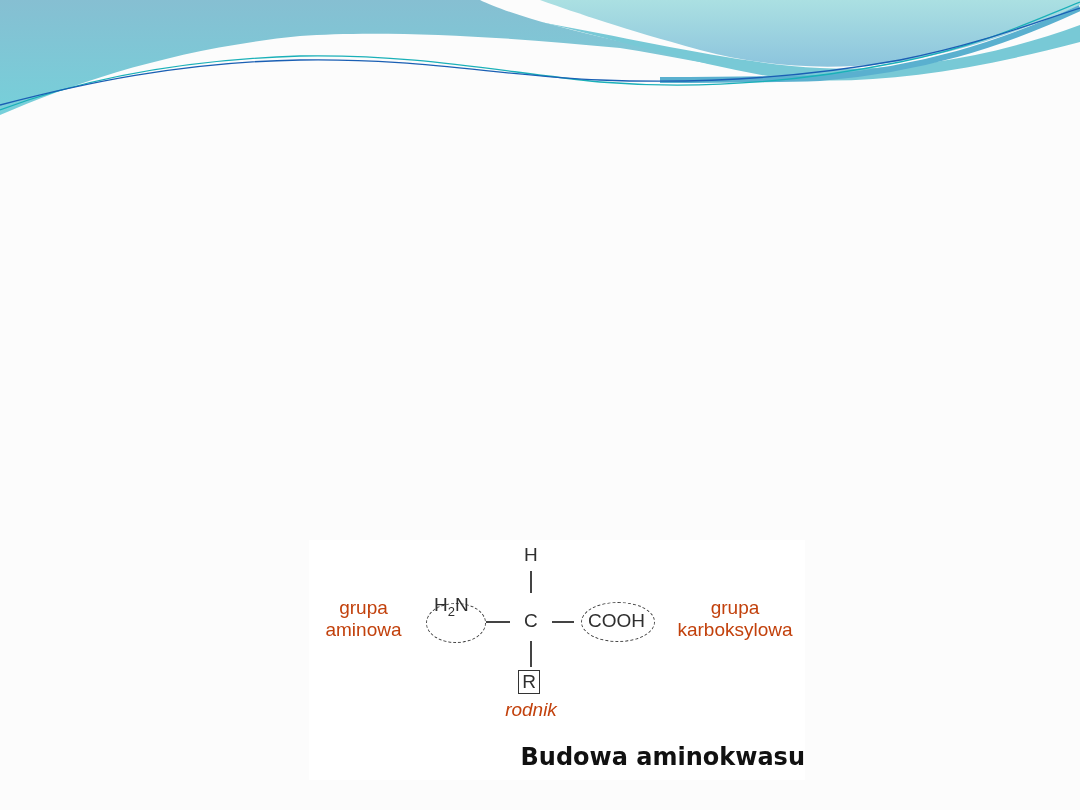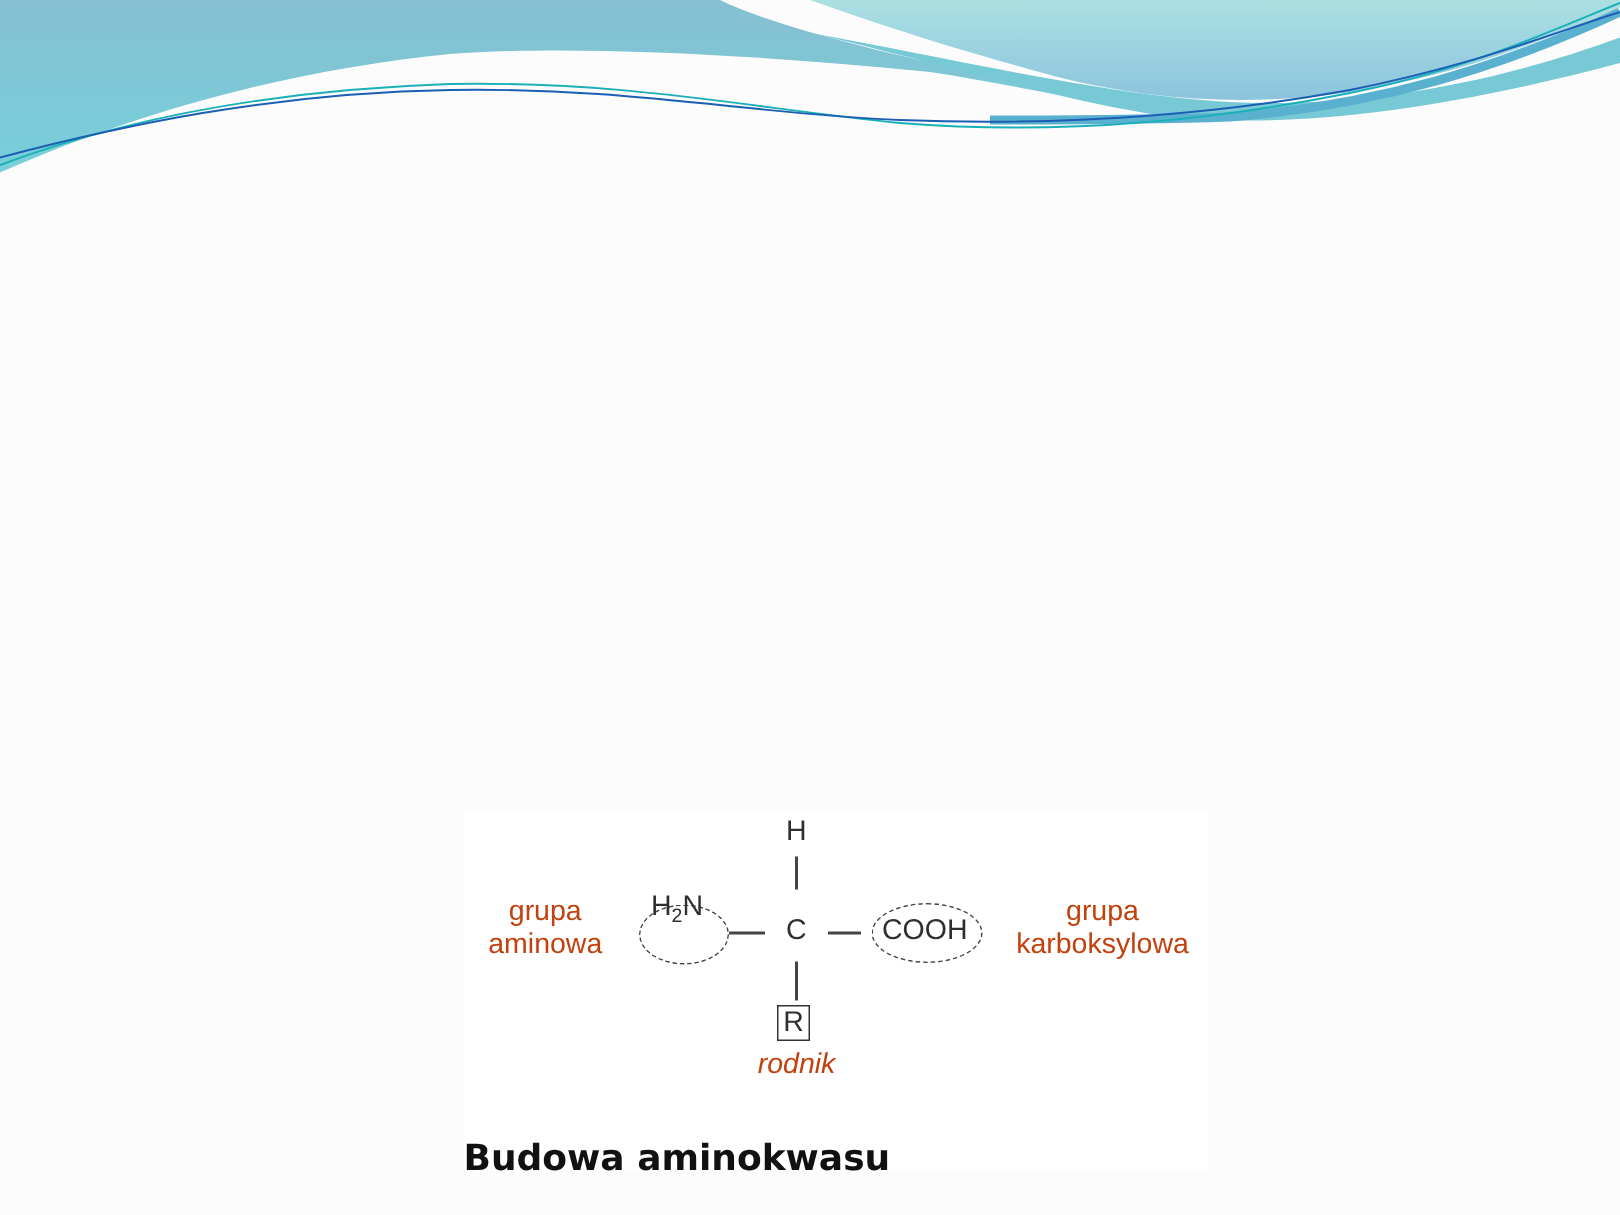--- a/index.html
+++ b/index.html
@@ -9,21 +9,21 @@
     font-family: "Liberation Sans", sans-serif;
   }
   .wave { position: absolute; left: 0; top: 0; width: 1080px; height: 140px; }
   .figure {
     position: absolute; left: 309px; top: 540px; width: 496px; height: 240px;
     background: #ffffff;
   }
   .lbl { position: absolute; color: #c2410c; font-size: 19px; line-height: 22px; text-align: center; }
   .chem { position: absolute; color: #2f2f2f; font-size: 19px; line-height: 22px; }
   .caption {
-    position: absolute; left: 0; width: 496px; top: 218px; text-align: left;
+    position: absolute; left: 0; width: 496px; top: 203px; text-align: right;
     font-family: "DejaVu Sans", sans-serif; font-size: 24px; font-weight: bold; color: #111;
   }
   sub { font-size: 13px; }
   .bond { position: absolute; background: #444; }
   .rbox { position: absolute; border: 1.5px solid #333; width: 20px; height: 22px; text-align: center; line-height: 22px; font-size: 19px; color: #2f2f2f; }
   .ellipse { position: absolute; border: 1.5px dashed #444; border-radius: 50%; }
 </style>
 </head>
 <body>
 

